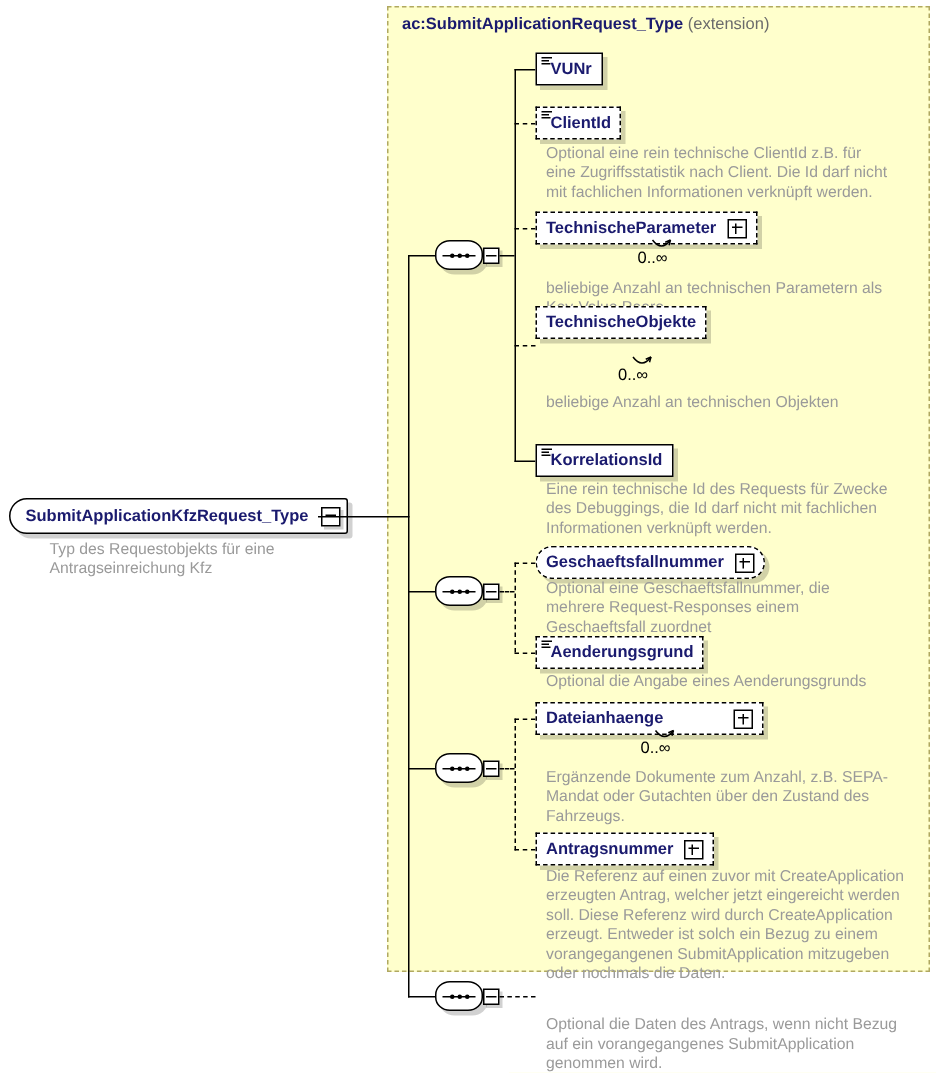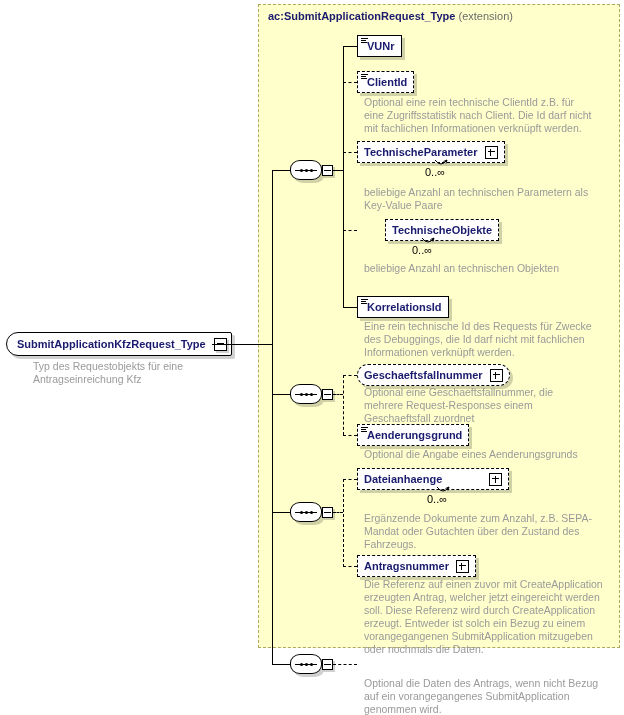--- a/index.html
+++ b/index.html
@@ -288,21 +288,21 @@
     <span class="plusbox"></span>
   </div>
   <svg class="loop" style="left:434px; top:159px;" viewBox="0 0 14 9">
     <path d="M1,1 Q7,9 13,1" fill="none" stroke="#000" stroke-width="1"></path>
     <path d="M13,1 L9.5,2.5 M13,1 L12,4.5" fill="none" stroke="#000" stroke-width="1"></path>
   </svg>
   <div class="card" style="left:425px; top:166px;">0..∞</div>
   <div class="doc" style="left:364px; top:186px; width:230px;">beliebige Anzahl an technischen Parametern als Key-Value Paare</div>
 
   <div class="ln dash-h" style="left:343px; top:230px; width:14px;"></div>
-  <div class="el optional" style="left:357px; top:219px;margin-left:28px;">
+  <div class="el optional" style="left:357px; top:204px;">
     <span class="label">TechnischeObjekte</span>
   </div>
   <svg class="loop" style="left:421px; top:237px;" viewBox="0 0 14 9">
     <path d="M1,1 Q7,9 13,1" fill="none" stroke="#000" stroke-width="1"></path>
     <path d="M13,1 L9.5,2.5 M13,1 L12,4.5" fill="none" stroke="#000" stroke-width="1"></path>
   </svg>
   <div class="card" style="left:412px; top:244px;">0..∞</div>
   <div class="doc" style="left:364px; top:262px; width:240px;">beliebige Anzahl an technischen Objekten</div>
 
   <div class="ln h" style="left:343px; top:307px; width:14px;"></div>

